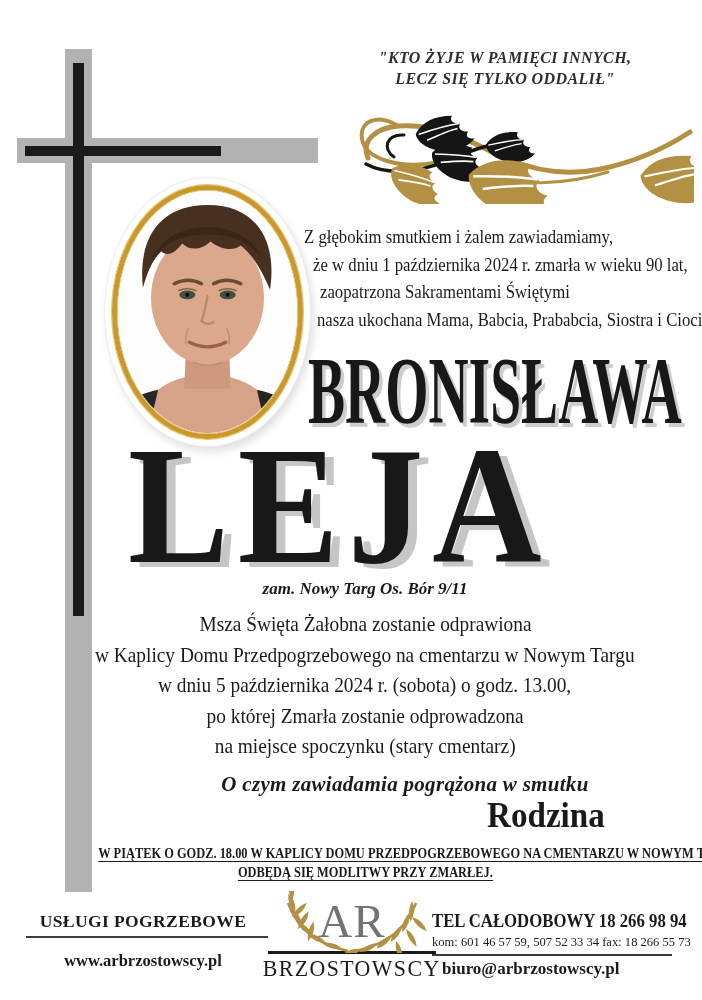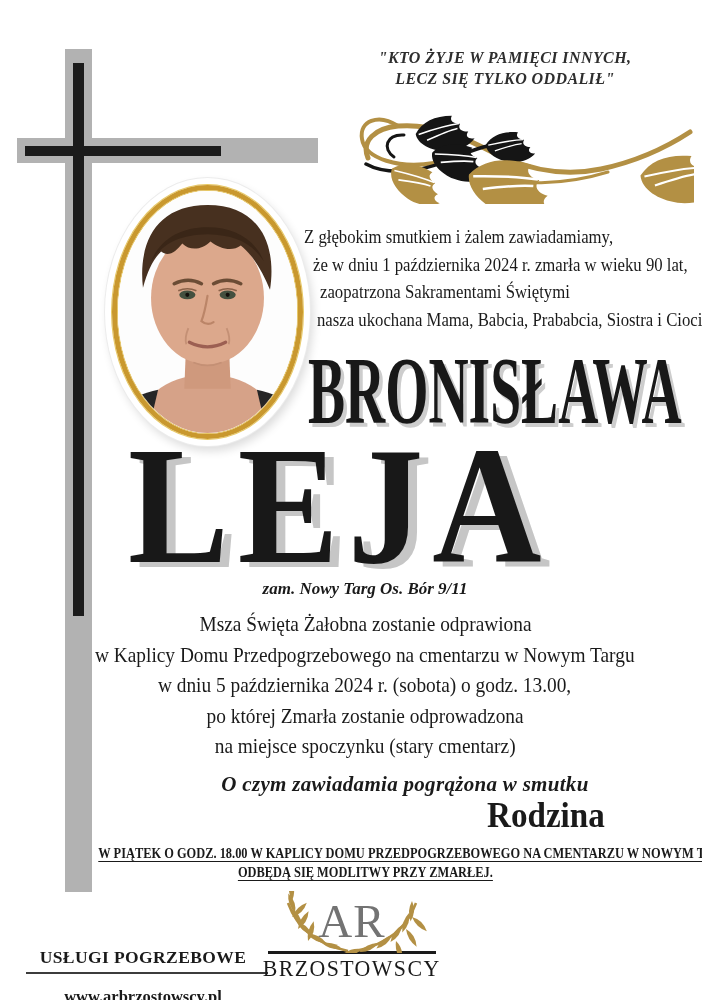--- a/index.html
+++ b/index.html
@@ -74,21 +74,21 @@
   
   #prayer{
     position:absolute;left:18px;top:843px;width:694px;text-align:center;
     font-size:15.5px;font-weight:bold;line-height:19px;
   }
   #prayer .pl{display:inline-block;transform:scaleX(.8);white-space:nowrap;
     text-decoration:underline;text-underline-offset:3px;}
   
   #footer{position:absolute;left:0;top:905px;width:702px;height:95px;}
   #svc{position:absolute;left:12px;top:6px;width:262px;text-align:center;}
-  #svc .t{font-size:17.5px;font-weight:bold;letter-spacing:.4px;white-space:nowrap;margin-top:36px;}
+  #svc .t{font-size:17.5px;font-weight:bold;letter-spacing:.4px;white-space:nowrap;}
   #svc .a{font-size:13px;white-space:nowrap;display:inline-block;transform:scaleX(.92);margin-top:2px;}
   #svc .rule{border-top:2px solid #3c3c3c;margin:4px 6px 3px 14px;}
   #svc .w{font-size:16.5px;font-weight:bold;white-space:nowrap;margin-top:13px;}
   #logo{position:absolute;left:258px;top:-14px;width:188px;text-align:center;}
   #logo .laurel{position:absolute;left:4px;top:0;}
   #logo .ar{position:relative;font-size:47px;line-height:60px;color:#737373;letter-spacing:1px;}
   #logo .rule{border-top:3px solid #1a1a1a;margin:0 10px 2px 10px;}
   #logo .nm{font-size:23px;letter-spacing:1.5px;white-space:nowrap;display:inline-block;transform:scaleX(.95);color:#1a1a1a;}
   #contact{position:absolute;left:432px;top:6px;width:266px;}
   #contact .t{font-size:18px;font-weight:bold;white-space:nowrap;display:inline-block;transform:scaleX(.93);transform-origin:left center;}
@@ -289,15 +289,21 @@
           <g transform="translate(150,26) rotate(-150) scale(-1,1)">
               <use href="#frond"></use>
             </g>
         </g>
       </svg>
       <div class="ar">AR</div>
       <div class="rule"></div>
       <div><span class="nm">BRZOSTOWSCY</span></div>
     </div>
 
+    <div id="contact">
+      <div><span class="t">TEL CAŁODOBOWY 18 266 98 94</span></div>
+      <div><span class="m">kom: 601 46 57 59, 507 52 33 34 fax: 18 266 55 73</span></div>
+      <div class="rule"></div>
+      <div class="e">biuro@arbrzostowscy.pl</div>
+    </div>
 
   </div>
 </div>
 
 </body></html>

